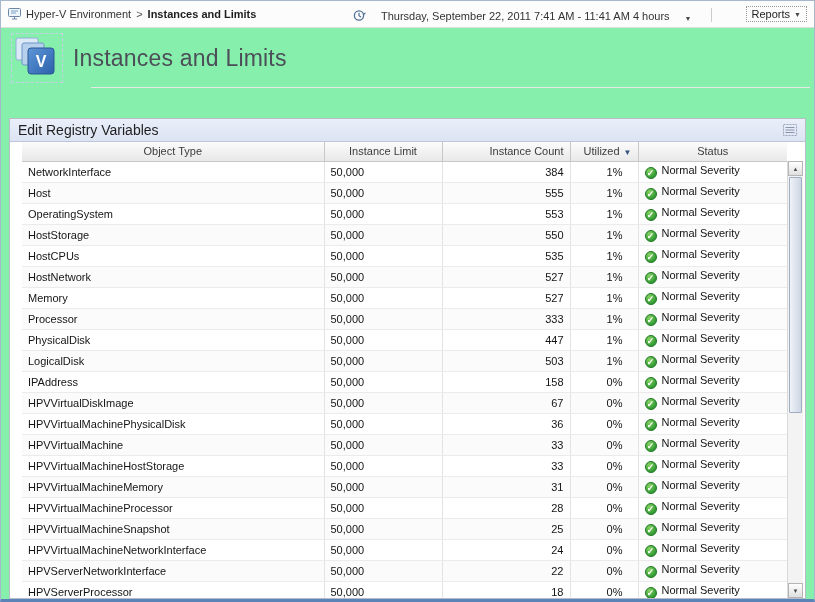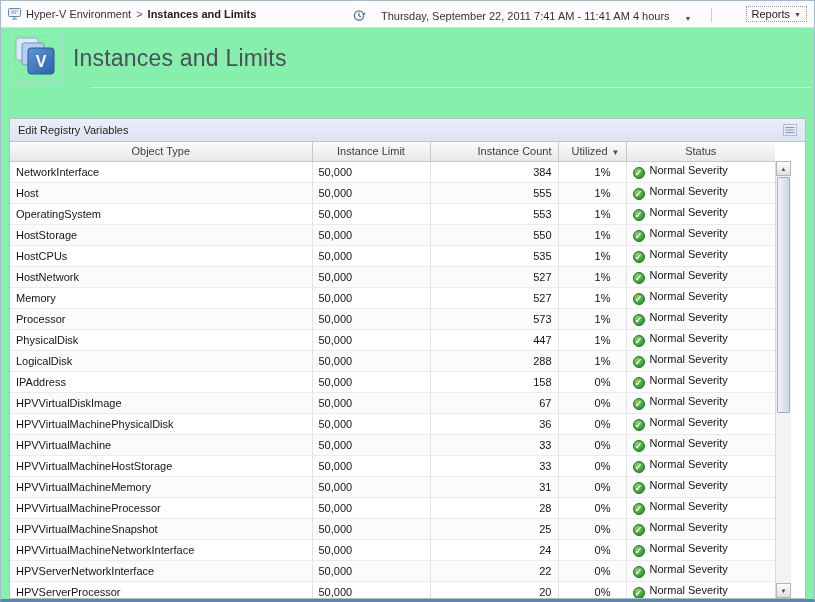--- a/index.html
+++ b/index.html
@@ -25,25 +25,25 @@
   .titlebar{position:absolute;top:34px;left:12px;display:flex;align-items:center;gap:12px;}
   .hyperv-icon-box{outline:1px dashed #c3d2e4;outline-offset:1px;line-height:0;}
   .title{font-size:23px;color:#4c4e58;font-weight:400;letter-spacing:.2px;}
   .title-rule{position:absolute;top:86px;left:90px;right:4px;height:1px;background:#e7e7e7;}
 
   
   .panel{position:absolute;top:117px;left:8px;right:8px;bottom:0;border:1px solid #b7bdc7;
          display:flex;flex-direction:column;background:#fff;}
   .panel-header{flex:0 0 23px;display:flex;align-items:center;padding:0 8px;
                 background:linear-gradient(#eaeffa,#dce3f2);border-bottom:1px solid #bcc6da;
-                font-size:11px;color:#1f1f1f;}
+                font-size:14px;color:#1f1f1f;}
   .customizer{margin-left:auto;cursor:pointer;line-height:0;}
 
   
-  .table-wrap{flex:1;display:flex;overflow:hidden;background:#fff;}
+  .table-wrap{flex:1;display:flex;overflow:hidden;background:#fff;margin-left:12px;}
   table{width:765px;border-collapse:collapse;table-layout:fixed;font-size:11px;align-self:flex-start;}
   th{height:19px;background:linear-gradient(#fbfbfb,#e8e8e8);border:1px solid #c8c8c8;border-top:none;
      font-weight:normal;color:#3c3c3c;padding:0 6px;white-space:nowrap;overflow:hidden;cursor:pointer;}
   th:first-child{border-left:none;} th:last-child{border-right:none;}
   td{height:21px;border-bottom:1px solid #ebebeb;border-right:1px solid #e3e3e3;
      padding:0 6px;color:#141414;white-space:nowrap;overflow:hidden;background:#fff;}
   td:last-child{border-right:none;}
   tr.alt td{background:#fbfbfb;}
   .al{text-align:left;} .ar{text-align:right;} .ac{text-align:center;}
   .pad-r{padding-right:15px;}
@@ -195,35 +195,35 @@
             <tr>
               <td class="al">Memory</td>
               <td class="al">50,000</td>
               <td class="ar">527</td>
               <td class="ar pad-r">1%</td>
               <td class="al"><span class="status-icon">✓</span><span>Normal Severity</span></td>
             </tr>
             <tr class="alt">
               <td class="al">Processor</td>
               <td class="al">50,000</td>
-              <td class="ar">573</td>
+              <td class="ar">333</td>
               <td class="ar pad-r">1%</td>
               <td class="al"><span class="status-icon">✓</span><span>Normal Severity</span></td>
             </tr>
             <tr>
               <td class="al">PhysicalDisk</td>
               <td class="al">50,000</td>
               <td class="ar">447</td>
               <td class="ar pad-r">1%</td>
               <td class="al"><span class="status-icon">✓</span><span>Normal Severity</span></td>
             </tr>
             <tr class="alt">
               <td class="al">LogicalDisk</td>
               <td class="al">50,000</td>
-              <td class="ar">288</td>
+              <td class="ar">503</td>
               <td class="ar pad-r">1%</td>
               <td class="al"><span class="status-icon">✓</span><span>Normal Severity</span></td>
             </tr>
             <tr>
               <td class="al">IPAddress</td>
               <td class="al">50,000</td>
               <td class="ar">158</td>
               <td class="ar pad-r">0%</td>
               <td class="al"><span class="status-icon">✓</span><span>Normal Severity</span></td>
             </tr>
@@ -286,21 +286,21 @@
             <tr class="alt">
               <td class="al">HPVServerNetworkInterface</td>
               <td class="al">50,000</td>
               <td class="ar">22</td>
               <td class="ar pad-r">0%</td>
               <td class="al"><span class="status-icon">✓</span><span>Normal Severity</span></td>
             </tr>
             <tr>
               <td class="al">HPVServerProcessor</td>
               <td class="al">50,000</td>
-              <td class="ar">20</td>
+              <td class="ar">18</td>
               <td class="ar pad-r">0%</td>
               <td class="al"><span class="status-icon">✓</span><span>Normal Severity</span></td>
             </tr>
           </tbody>
       </table>
 
       <div class="scrollbar">
         <div class="sb-btn">▲</div>
         <div class="sb-track">
           <div class="sb-thumb"></div>

